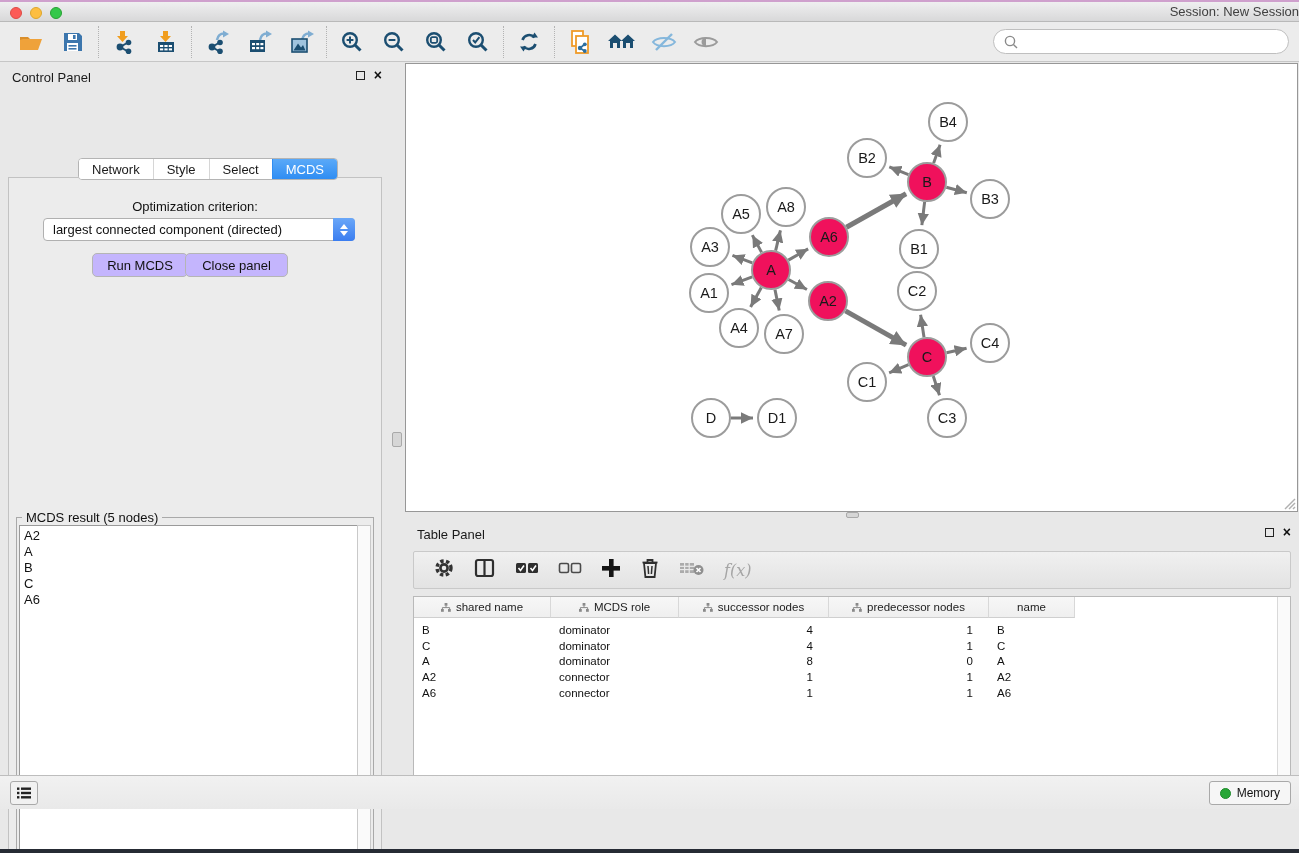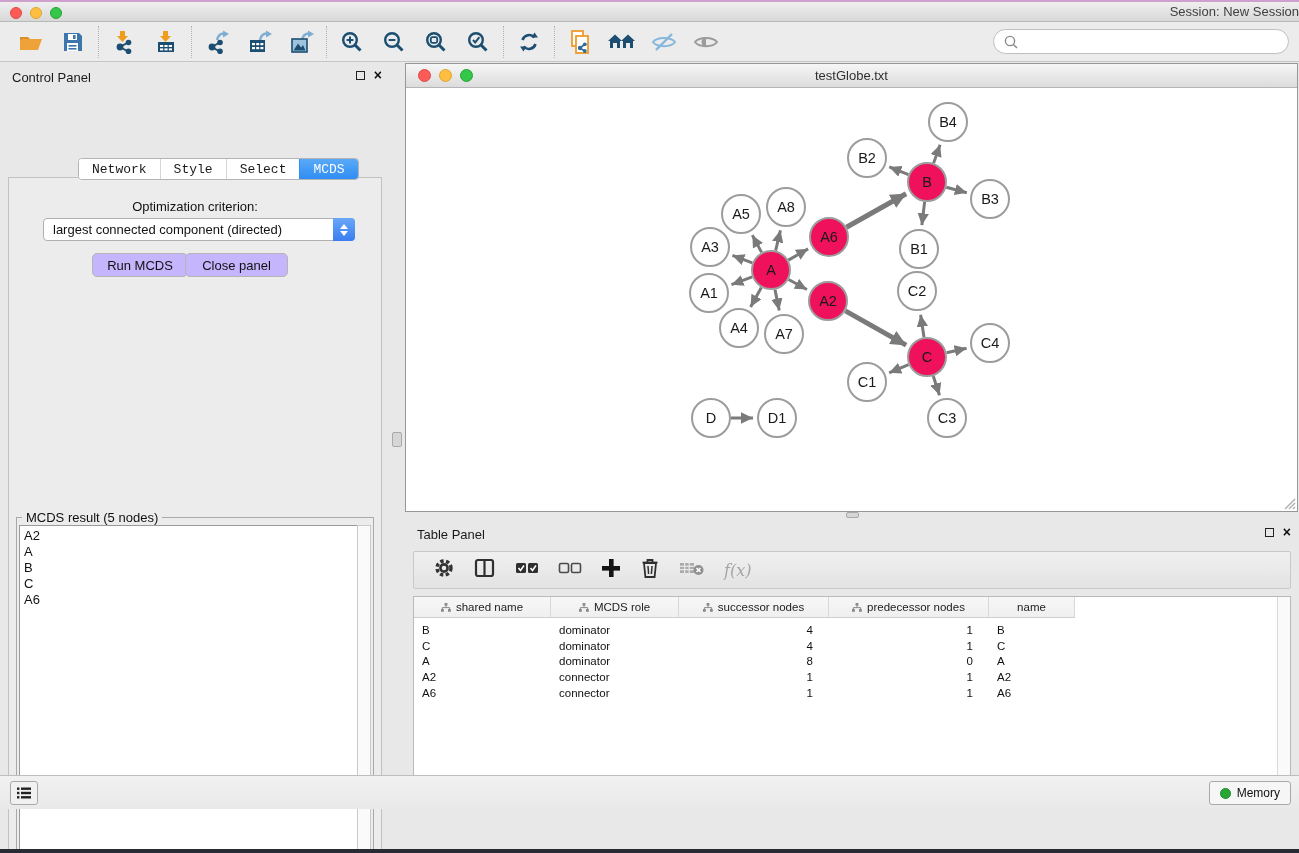--- a/index.html
+++ b/index.html
@@ -32,21 +32,21 @@
   .panel-title { position:absolute; left:12px; top:8px; font-size:13px; color:#1a1a1a; }
   .panel-icons { position:absolute; right:8px; top:8px; display:flex; gap:9px; align-items:center; }
   .icon-float { width:9px; height:9px; border:1.6px solid #222; display:inline-block; }
   .icon-close { font-size:14px; font-weight:bold; color:#111; line-height:10px; }
   #cp-box { position:absolute; left:8px; top:115px; width:374px; height:693px;
     background:#ececec; border:1px solid #c2c2c2; }
   .seg-tabs { position:absolute; display:inline-flex; background:#fff; border:1px solid #b4b4b4;
     border-radius:4px; overflow:hidden; }
   #cp-tabs { left:78px; top:96px; height:22px; }
   .seg { padding:2px 13px; font-size:13px; color:#1a1a1a; background:#fff; border-left:1px solid #d6d6d6;
-    display:flex; align-items:center; white-space:nowrap;font-family:Liberation Mono, monospace; }
+    display:flex; align-items:center; white-space:nowrap; }
   .seg:first-child { border-left:none; }
   .seg.sel { background:linear-gradient(#5aa9f8,#2f8df3); color:#fff; border-left-color:#2f8df3; }
   #opt-label { position:absolute; left:0; top:137px; width:390px; text-align:center; font-size:13px; color:#111; }
   #dropdown { position:absolute; left:43px; top:156px; width:312px; height:23px; background:#fff;
     border:1px solid #b0b0b0; border-radius:4px; font-size:13px; color:#111; }
   #dropdown .val { position:absolute; left:9px; top:3px; }
   #dropdown .cap { position:absolute; right:-1px; top:-1px; width:22px; height:23px; border-radius:0 4px 4px 0;
     background:linear-gradient(#6aa7f8,#3a7df0); display:flex; flex-direction:column; align-items:center; justify-content:center; gap:2px; }
   .tri-up { width:0; height:0; border-left:4px solid transparent; border-right:4px solid transparent; border-bottom:5px solid #fff; }
   .tri-dn { width:0; height:0; border-left:4px solid transparent; border-right:4px solid transparent; border-top:5px solid #fff; }
@@ -309,28 +309,20 @@
     <div id="result-scroll"></div>
   </div>
 </div>
 
 <div id="v-splitter">
     <div id="v-thumb"></div>
   </div>
 <div id="h-thumb"></div>
 
 <div id="net-window">
-  <div id="net-titlebar">
-    <div class="lights">
-      <span class="light red"></span>
-      <span class="light yellow"></span>
-      <span class="light green"></span>
-    </div>
-    <div class="title">testGlobe.txt</div>
-  </div>
   <div id="net-canvas">
     <svg width="891" height="423">
       <defs>
         <marker id="arrow-thin" markerUnits="strokeWidth" markerWidth="4.4" markerHeight="3.8" refX="4" refY="1.9" orient="auto">
           <path d="M0,0 L4,1.9 L0,3.8 z" fill="#7a7a7a"></path>
         </marker>
         <marker id="arrow-thick" markerUnits="strokeWidth" markerWidth="3.4" markerHeight="3" refX="3.1" refY="1.5" orient="auto">
           <path d="M0,0 L3.2,1.5 L0,3 z" fill="#7a7a7a"></path>
         </marker>
       </defs>

